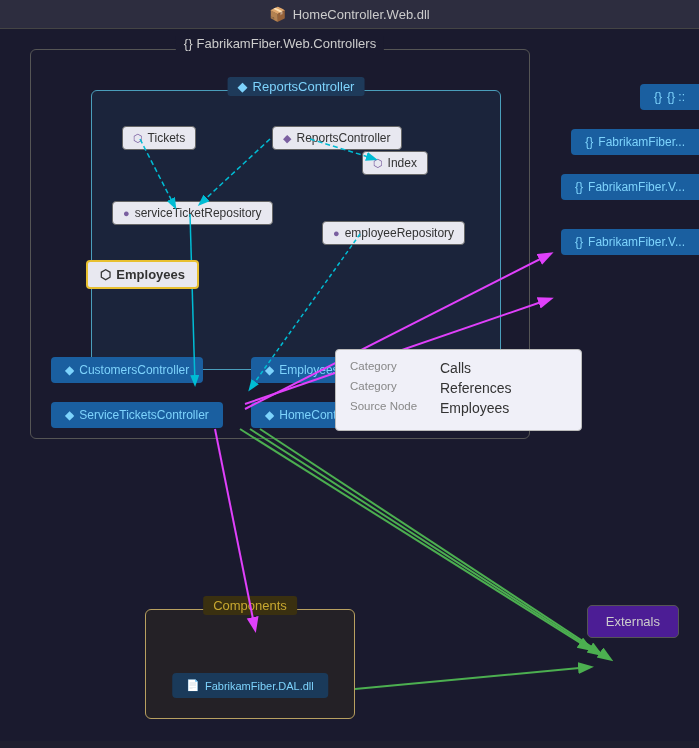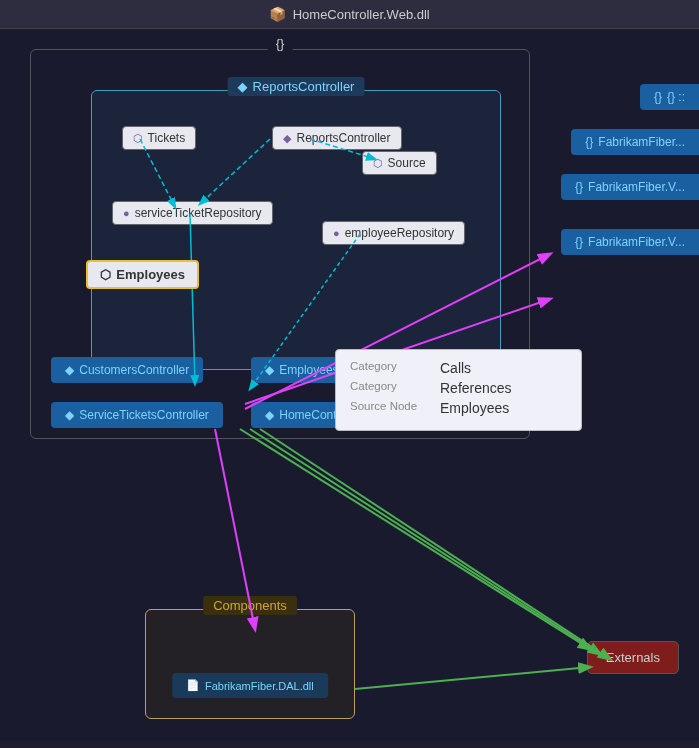--- a/index.html
+++ b/index.html
@@ -234,24 +234,24 @@
       background: #1a3a5a;
       color: #7dd3fc;
       border: none;
       white-space: nowrap;
     }
 
     
     .externals-box {
       position: absolute;
       right: 20px;
-      top: 612px;
+      top: 576px;
       padding: 8px 18px;
       border-radius: 5px;
-      background: #7f1d1d;
+      background: #4c1d95;
       color: #ccc;
       font-size: 13px;
       border: 1px solid #555;
     }
 
     
     .arrows-svg {
       position: absolute;
       top: 0;
       left: 0;
@@ -303,20 +303,21 @@
       </marker>
       <marker id="arrow-green" markerWidth="8" markerHeight="8" refX="6" refY="3" orient="auto">
         <path d="M0,0 L0,6 L8,3 z" fill="#4caf50"></path>
       </marker>
     </defs>
   </svg>
 
   <div class="ns-controllers">
     <div class="ns-label">
       <span>{}</span>
+      <span>FabrikamFiber.Web.Controllers</span>
     </div>
 
     <div class="reports-controller-box">
       <div class="box-label">
         <span>◆</span>
         <span>ReportsController</span>
       </div>
 
       <div class="node node-tickets">
         <span class="node-icon">⬡</span>
@@ -328,21 +329,21 @@
         <span>ReportsController</span>
       </div>
 
       <div class="node node-serviceticket">
         <span class="node-icon">●</span>
         <span>serviceTicketRepository</span>
       </div>
 
       <div class="node node-index">
         <span class="node-icon">⬡</span>
-        <span>Source</span>
+        <span>Index</span>
       </div>
 
       <div class="node node-employeerepository">
         <span class="node-icon">●</span>
         <span>employeeRepository</span>
       </div>
 
     </div>
 
     <div class="node-employees">

